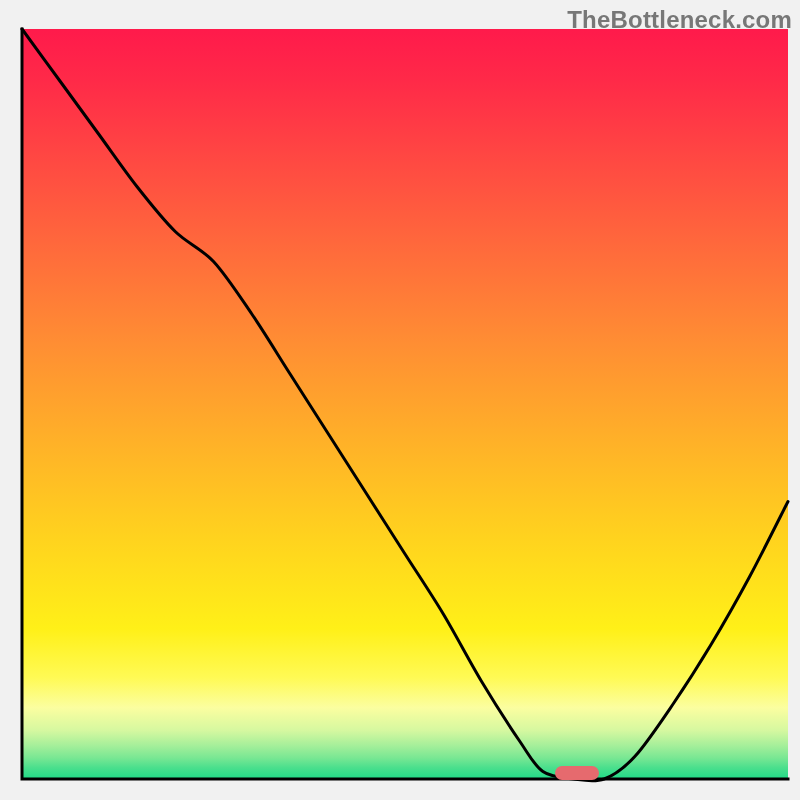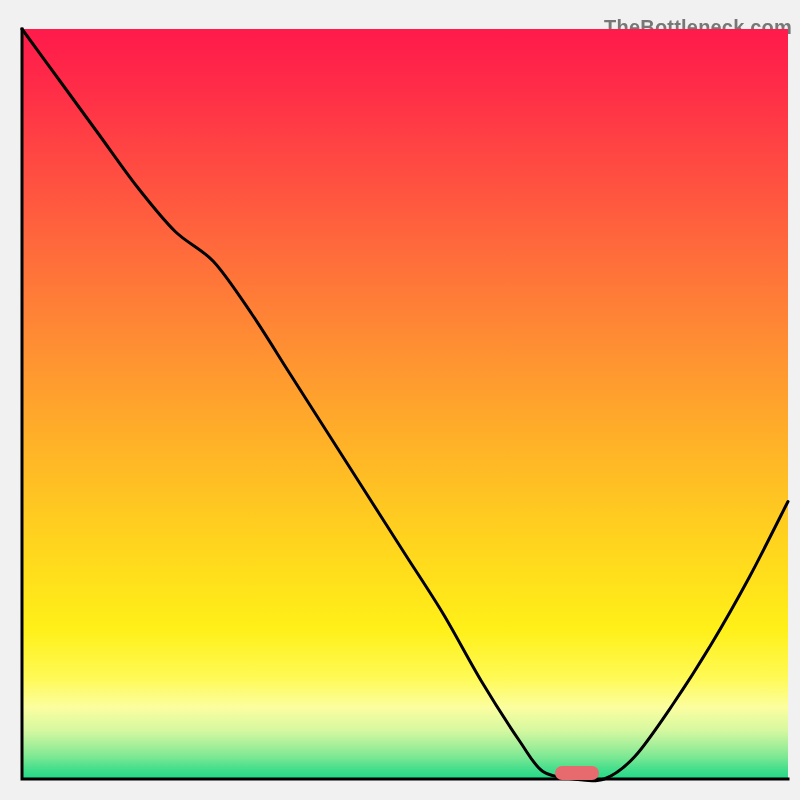--- a/index.html
+++ b/index.html
@@ -10,24 +10,24 @@
     background: #f1f1f1;
     overflow: hidden;
   }
   .container {
     position: relative;
     width: 800px;
     height: 800px;
   }
   .watermark {
     position: absolute;
-    top: 16px;
+    top: 6px;
     right: 8px;
     font-family: Arial, Helvetica, sans-serif;
-    font-size: 20px;
+    font-size: 24px;
     font-weight: 600;
     color: #777;
     letter-spacing: 0.2px;
     user-select: none;
   }
   .plot {
     position: absolute;
     left: 0;
     top: 0;
     width: 800px;

